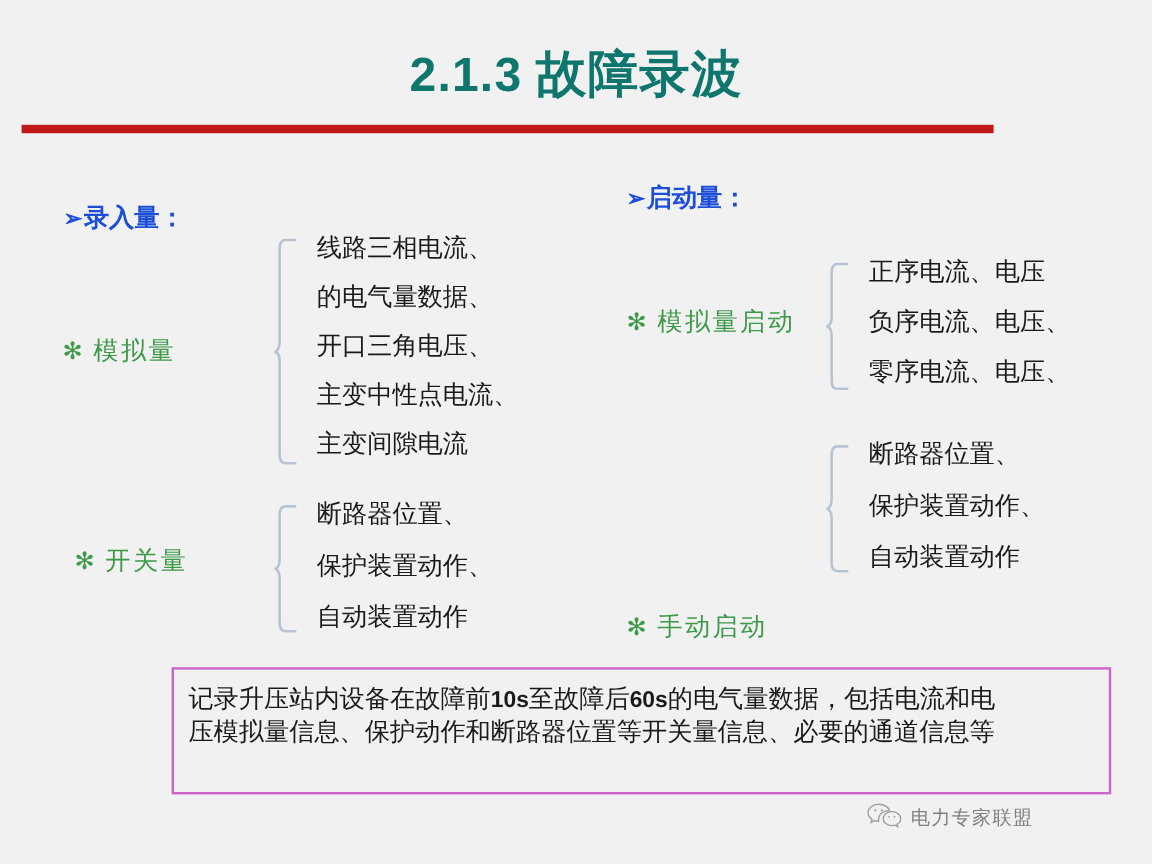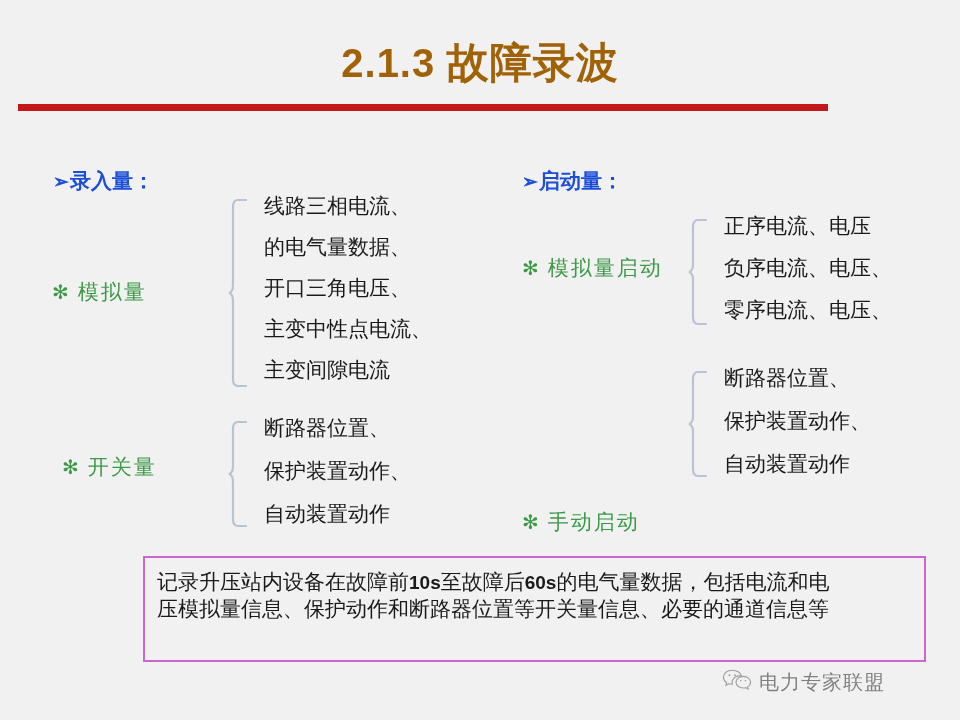--- a/index.html
+++ b/index.html
@@ -18,21 +18,21 @@
     overflow: hidden;
   }
 
   
   #title {
     position: absolute;
     left: 0;
     top: 40px;
     width: 960px;
     text-align: center;
-    color: #a16207;
+    color: #0f766e;
     font-size: 42px;
     font-weight: bold;
     letter-spacing: 1px;
     line-height: 1.1;
     white-space: nowrap;
   }
   #title .num {
     font-family: "Liberation Sans", "DejaVu Sans", sans-serif;
     font-weight: bold;
     font-size: 40px;
@@ -52,21 +52,21 @@
     color: #1d4ed8;
     font-weight: bold;
     font-size: 21px;
     white-space: nowrap;
   }
   .col-heading .arrow {
     font-size: 19px;
     margin-right: 1px;
   }
   #heading-left  { left: 53px;  top: 167px; }
-  #heading-right { left: 522px; top: 167px; }
+  #heading-right { left: 522px; top: 151px; }
 
   
   .cat-label {
     position: absolute;
     color: #3d9a48;
     font-size: 21px;
     font-weight: normal;
     white-space: nowrap;
   }
   .cat-label .star {
@@ -139,21 +139,21 @@
     position: absolute;
     left: 722px;
     top: 668px;
     display: flex;
     align-items: center;
     gap: 7px;
     opacity: 0.62;
   }
   #watermark .wm-label {
     color: #3a3a3a;
-    font-size: 20px;
+    font-size: 16px;
     letter-spacing: 1px;
     white-space: nowrap;
   }
 </style>
 </head>
 <body>
 
 <div id="slide">
 
   <div id="title">

